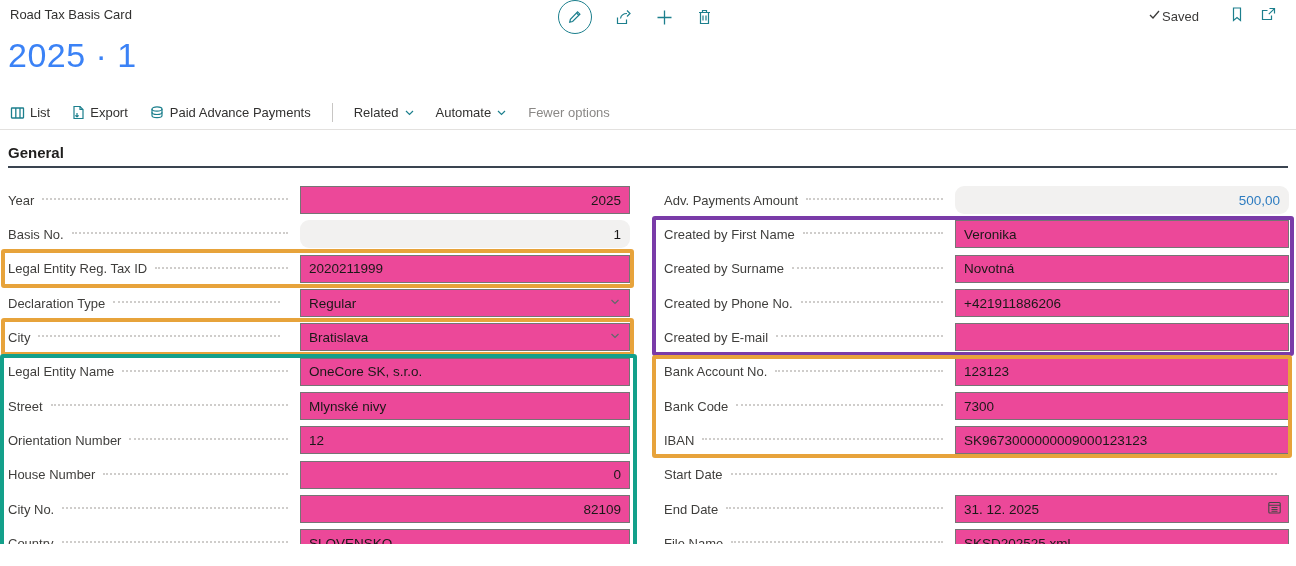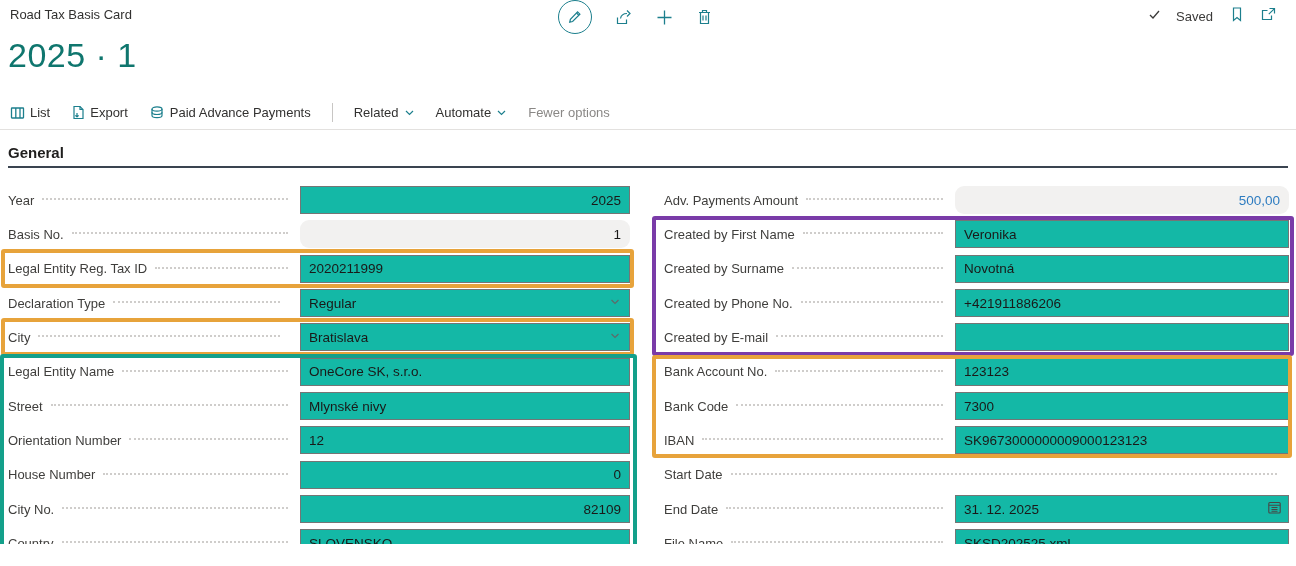--- a/index.html
+++ b/index.html
@@ -2,27 +2,27 @@
 <html><head>
 <meta charset="utf-8">
 <style>
   * { box-sizing: border-box; margin: 0; padding: 0; }
   html,body { background:#fff; }
   body { font-family: "Liberation Sans", sans-serif; }
   .stage { position:relative; width:1296px; height:544px; background:#fff; overflow:hidden; }
 
   
   .caption { position:absolute; left:10px; top:7px; font-size:13px; color:#323130; }
-  .page-title { position:absolute; left:8px; top:36px; font-size:34px; font-weight:300; color:#0f766e; letter-spacing:.5px; }
+  .page-title { position:absolute; left:8px; top:36px; font-size:34px; font-weight:300; color:#3b82f6; letter-spacing:.5px; }
 
   .hdr-actions { position:absolute; left:558px; top:0; display:flex; align-items:center; gap:22px; height:34px; color:#1c7f8d; }
   .pencil-circle { width:34px; height:34px; border:1.5px solid #1c7f8d; border-radius:50%; display:flex; align-items:center; justify-content:center; }
   .hdr-actions svg { display:block; }
 
-  .saved-wrap { position:absolute; left:1148px; top:8px; display:flex; align-items:center; gap:15px; color:#3b3a39; font-size:13px; }
+  .saved-wrap { position:absolute; left:1148px; top:8px; display:flex; align-items:center; gap:1px; color:#3b3a39; font-size:13px; }
   .bookmark-btn { position:absolute; left:1230px; top:6px; color:#1c7f8d; }
   .popout-btn { position:absolute; left:1260px; top:7px; color:#1c7f8d; }
 
   
   .toolbar { position:absolute; left:10px; top:99px; height:27px; display:flex; align-items:center; gap:21px; font-size:13px; color:#323130;justify-content:flex-end; }
   .tb-item { display:flex; align-items:center; gap:5px; cursor:pointer; white-space:nowrap; }
   .tb-item svg { display:block; color:#1c7f8d; }
   .tb-sep { width:1px; height:19px; background:#c8c6c4; }
   .tb-muted { color:#8a8886; }
   .toolbar-divider { position:absolute; left:0; top:129px; width:1296px; height:1px; background:#e3e1df; }
@@ -32,21 +32,21 @@
   .section-underline { position:absolute; left:8px; top:166px; width:1280px; height:2px; background:#3a4450; }
   .page-bottom-line { position:absolute; left:0; top:562px; width:1296px; height:1px; background:#dcdcdc; }
 
   
   .col { position:absolute; top:183px; display:grid; grid-auto-rows:34.33px; }
   .col-left  { left:8px;  width:622px; }
   .col-right { left:664px; width:625px; }
   .row { display:flex; align-items:center; }
   .lbl { font-size:13px; color:#3f3e3c; white-space:nowrap; flex-shrink:0; }
   .leader { flex:1; min-width:8px; height:0; border-bottom:2px dotted #cfcdcb; margin:0 12px 0 8px; transform:translateY(-1px); }
-  .fld { position:relative; flex-shrink:0; height:28px; background:#14b8a6; border:1px solid #757575; display:flex; align-items:center; padding:0 8px; font-size:13.5px; color:#1a1918; }
+  .fld { position:relative; flex-shrink:0; height:28px; background:#ec4899; border:1px solid #757575; display:flex; align-items:center; padding:0 8px; font-size:13.5px; color:#1a1918; }
   .col-left  .fld { width:330px; }
   .col-right .fld { width:334px; }
   .fld .val { white-space:nowrap; overflow:hidden; width:100%; }
   .fld.right .val { text-align:right; }
   .fld.disabled { background:#f2f1f0; border-color:transparent;border-radius:9px; }
   .fld.amount .val { color:#2e7cc0; }
   .fld .chev { position:absolute; right:8px; top:50%; transform:translateY(-50%); color:#5f6a6a; }
   .fld .cal  { position:absolute; right:6px; top:50%; transform:translateY(-50%); color:#474747; }
   .fld.drop { padding-right:26px;margin-left:8px; }
   .fld.date { padding-right:26px; }

